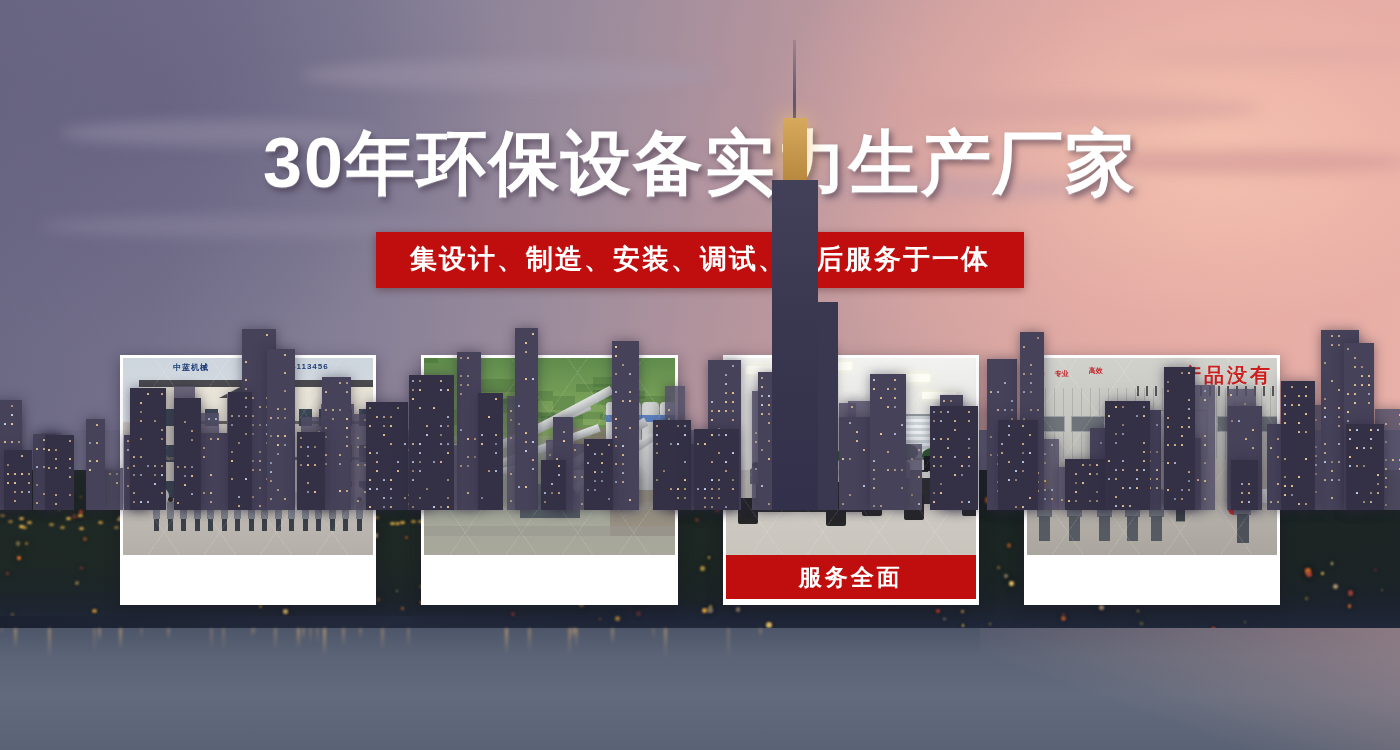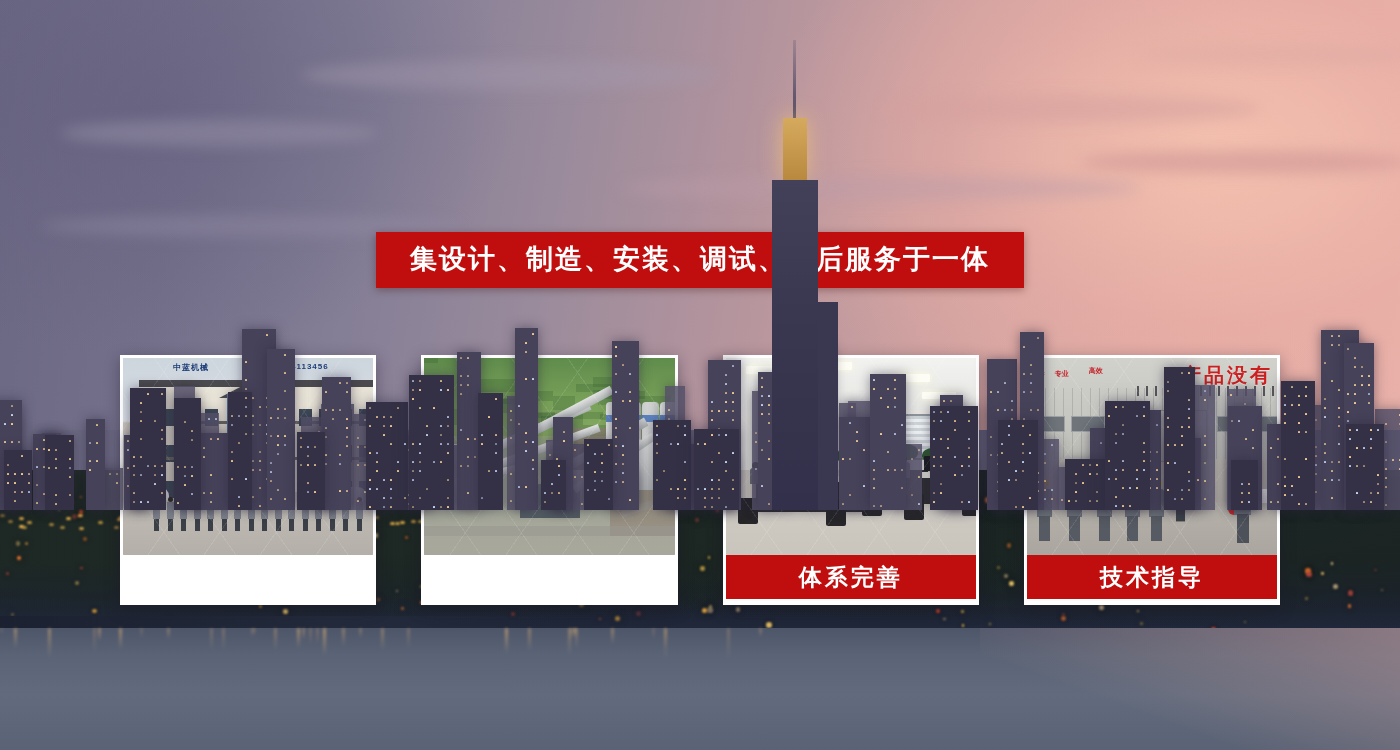--- a/index.html
+++ b/index.html
@@ -1814,20 +1814,21 @@
       <span class="refl" style="left: 253.324px; top: 0px; height: 7.07905px; opacity: 0.26;"></span>
       <span class="refl" style="left: 504.655px; top: 0px; height: 24.6908px; opacity: 0.72;"></span>
       <span class="refl" style="left: 274.312px; top: 0px; height: 22.4122px; opacity: 0.43;"></span>
       <span class="refl" style="left: 166.985px; top: 0px; height: 10.6433px; opacity: 0.49;"></span>
       <span class="refl" style="left: 222.214px; top: 0px; height: 21.838px; opacity: 0.32;"></span>
       <span class="refl" style="left: 570.023px; top: 0px; height: 11.7109px; opacity: 0.38;"></span>
       <span class="refl" style="left: 358.647px; top: 0px; height: 9.8902px; opacity: 0.44;"></span>
     </div>
   <div class="river-right"></div>
 
+  <div class="headline">30年环保设备实力生产厂家</div>
 
   <div class="subbar">集设计、制造、安装、调试、售后服务于一体</div>
 
   <div class="cards">
 
     <div class="card">
       <div class="photo p1" id="ph1">
         <div class="ground"></div>
         <div class="bldg">
             <span class="wrow" style="left: 6px; top: 22px;"></span>
@@ -2052,21 +2053,21 @@
           <div class="emp" style="left: 172px; top: 98px; width: 12px; height: 24px;">
             <i style="left:2px"></i>
             <b></b>
           </div>
           <div class="emp" style="left: 216px; top: 100px; width: 12px; height: 24px;">
             <i style="left:2px"></i>
             <b></b>
           </div>
           <div class="wm"></div>
       </div>
-      <div class="cap">体系完善</div>
+      <div class="cap">服务全面</div>
     </div>
 
     <div class="card">
       <div class="photo p4" id="ph4">
         <div class="fac"></div>
         <div class="ribs"></div>
         <div class="slogan" style="right:4px;">产品没有</div>
         <div class="small-sl" style="left:4px;  top:14px;">创新</div>
         <div class="small-sl" style="left:28px; top:12px;">专业</div>
         <div class="small-sl" style="left:62px; top:9px;">高效</div>
@@ -2115,17 +2116,16 @@
             <span class="bd"></span>
             <span class="lg"></span>
           </div>
           <div class="wk" style="left: 146px; bottom: 28px; transform: scale(0.82);">
             <span class="hd"></span>
             <span class="bd" style="background:#5c6168"></span>
             <span class="lg" style="background:#3d4249"></span>
           </div>
           <div class="wm"></div>
       </div>
-      <div class="cap">技术指导</div>
     </div>
 
   </div>
 </div>
 
 </body></html>

